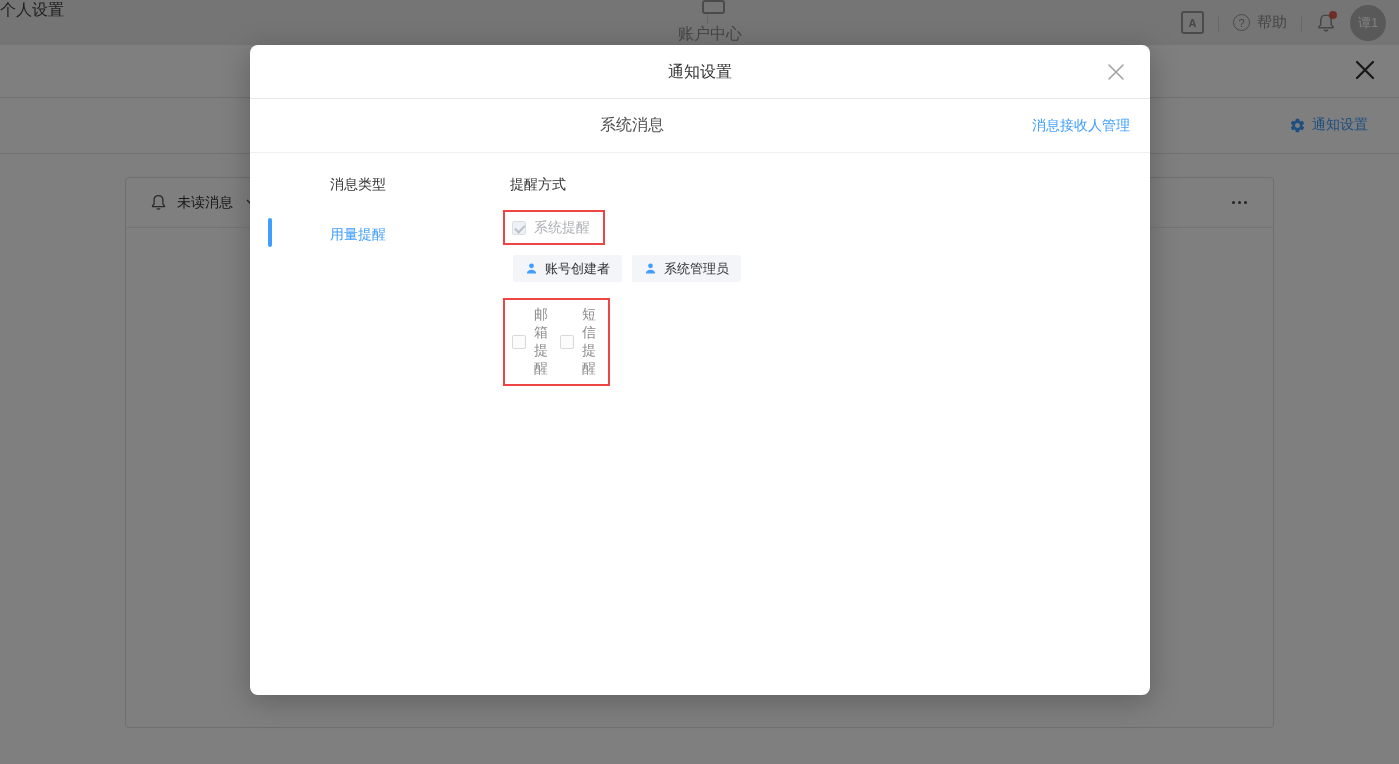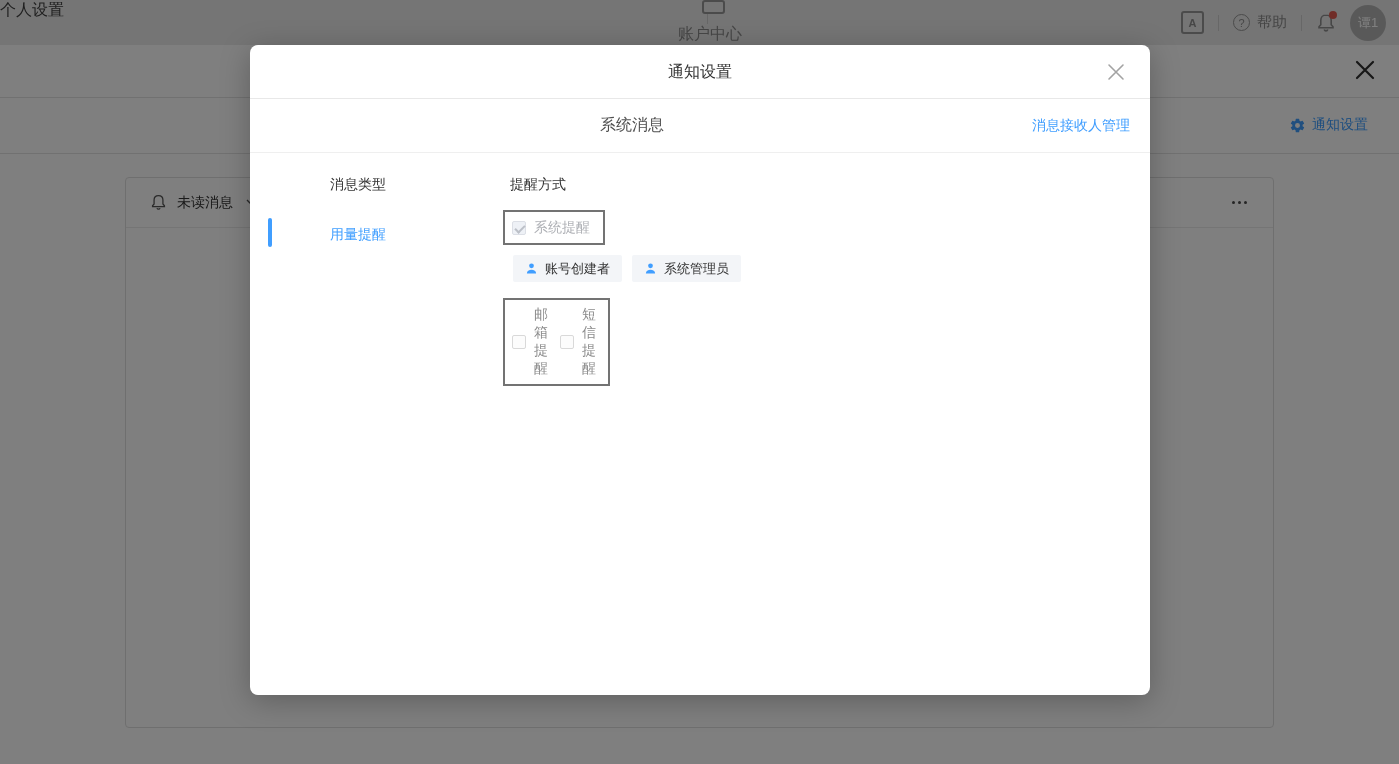--- a/index.html
+++ b/index.html
@@ -52,21 +52,21 @@
   .tab-sys{left:350px;color:#4f4f4f;}
   .tab-pkg{left:472px;width:90px;text-align:center;color:#409eff;}
   .tab-pkg::after{content:"";position:absolute;left:0;right:0;bottom:0;height:4px;background:#409eff;border-radius:2px;}
   .manage-link{position:absolute;top:53px;right:20px;height:54px;line-height:54px;font-size:14px;
                color:#409eff;cursor:pointer;}
   .col-h{position:absolute;font-size:14px;color:#333;}
   .col-type{left:80px;top:131px;text-align:center;}
   .col-method{left:260px;top:131px;}
   .active-bar{position:absolute;left:18px;top:173px;width:4px;height:29px;background:#409eff;border-radius:2px;}
   .msg-type{position:absolute;left:80px;top:181px;font-size:14px;color:#409eff;cursor:pointer;}
-  .redbox{position:absolute;border:2px solid #737373;box-sizing:border-box;}
+  .redbox{position:absolute;border:2px solid #ef4444;box-sizing:border-box;}
   .redbox1{left:253px;top:165px;width:102px;height:35px;display:flex;align-items:center;gap:8px;padding-left:7px;}
   .redbox2{left:253px;top:253px;width:107px;height:88px;display:flex;flex-direction:row;
            justify-content:space-evenly;padding-left:7px;}
   .cb-row{display:flex;align-items:center;gap:8px;}
   .cbx{width:14px;height:14px;border-radius:2px;box-sizing:border-box;flex:0 0 auto;}
   .cbx.checked-dis{background:#eef1f6;border:1px solid #dcdfe6;position:relative;}
   .cbx.checked-dis::after{content:"";position:absolute;left:4px;top:1px;width:4px;height:8px;
         border-right:2px solid #bcc0c8;border-bottom:2px solid #bcc0c8;transform:rotate(45deg);}
   .cbx.unchecked{background:#fcfcfc;border:1px solid #d9d9d9;}
   .cb-label-dis{font-size:14px;color:#aeb0b5;}

